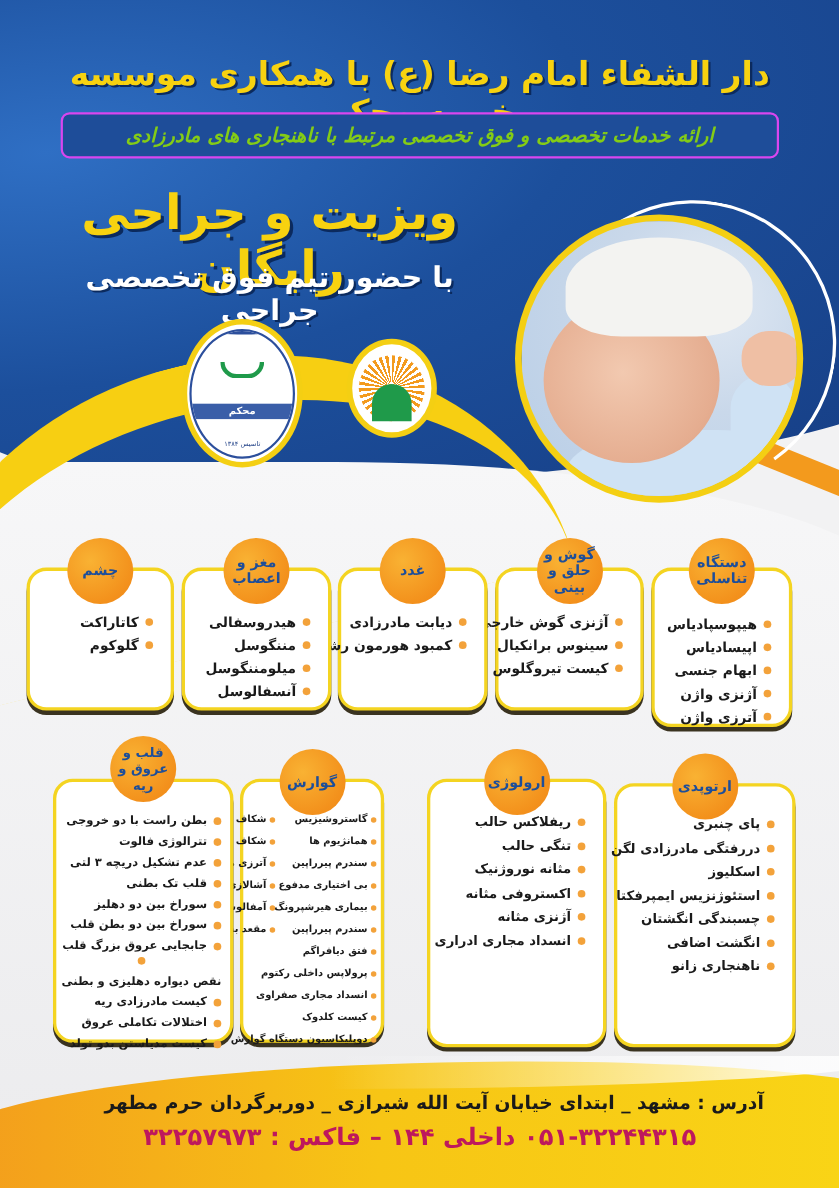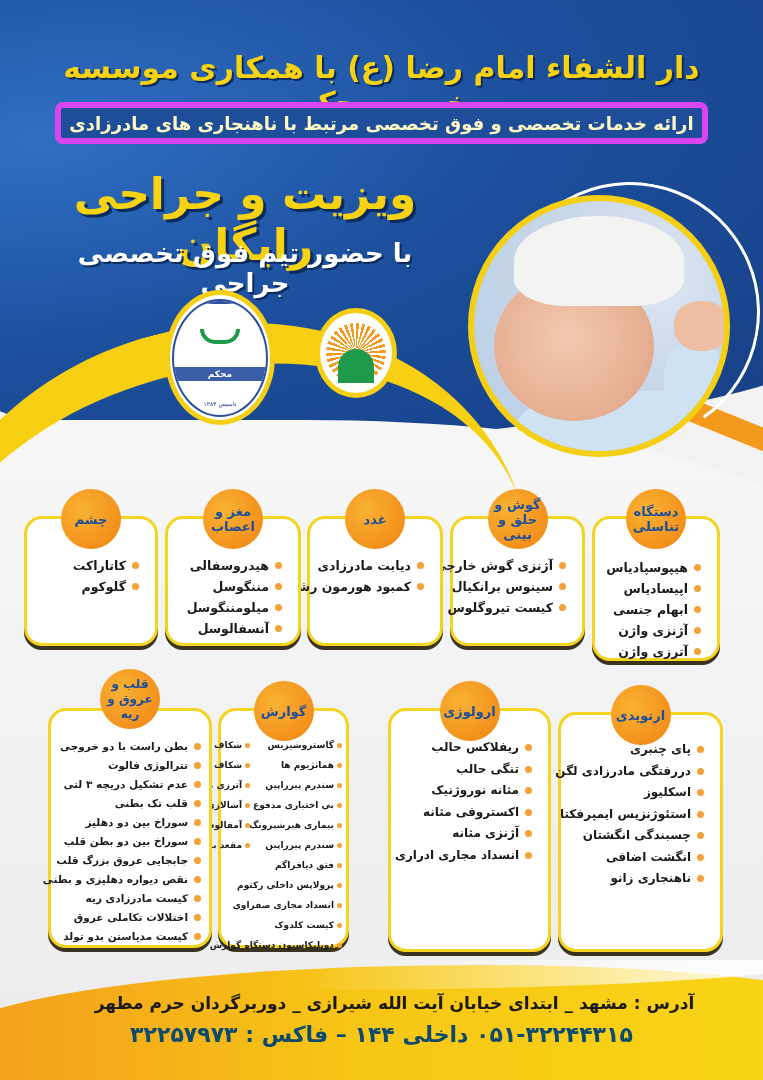--- a/index.html
+++ b/index.html
@@ -37,24 +37,24 @@
   }
 
   
   .title1 {
     position: absolute; top: 50px; left: 45px; right: 45px; text-align: center;
     color: #f7d210; font-weight: bold; font-size: 30px;
     text-shadow: 2px 2px 0 #0b2a5e;
   }
   .subtitle-box {
     position: absolute; top: 102px; left: 55px; width: 653px; height: 42px;
-    border: 6px solid #d946ef; border-radius: 8px;
+    border: 2px solid #d946ef; border-radius: 8px;
     background: #1e4d99;
-    color: #fef9c3; font-weight: bold; font-size: 18px;
-    display: flex; align-items: center; justify-content: center;
+    color: #84cc16; font-weight: bold; font-size: 18px;
+    display: flex; align-items: center; justify-content: center; font-style: italic;
   }
   .title-big {
     position: absolute; top: 168px; left: 30px; width: 430px; text-align: center;
     color: #f7d210; font-weight: bold; font-size: 44px;
     text-shadow: 3px 3px 0 #0b2a5e;
   }
   .title-team {
     position: absolute; top: 238px; left: 30px; width: 430px; text-align: center;
     color: #ffffff; font-weight: bold; font-size: 26px;
     text-shadow: 2px 2px 0 #0b2a5e;
@@ -145,21 +145,21 @@
     position: absolute; left: 300px; top: 960px; width: 520px; height: 30px;
     background: linear-gradient(90deg, rgba(255,255,255,0) 0%, #ffffff 80%);
     border-radius: 0 0 100% 0; opacity: .8;
   }
   .addr {
     position: absolute; top: 993px; left: 0; right: 0; text-align: center;
     font-weight: bold; font-size: 17px; color: #1a1a1a; padding-left: 26px;
   }
   .phone {
     position: absolute; top: 1022px; left: 0; right: 0; text-align: center;
-    font-weight: bold; font-size: 22px; color: #0c4a6e; letter-spacing: 1px;
+    font-weight: bold; font-size: 22px; color: #be185d; letter-spacing: 1px;
   }
 </style>
 </head>
 <body>
 
 <div class="poster">
   <div class="hdr-bg"></div>
   <div class="white-body"></div>
   <div class="yellow-swoosh"></div>
   <div class="orange-stripe"></div>
@@ -446,21 +446,21 @@
             <span>سوراخ بین دو دهلیز</span>
           </li>
         <li style="font-size:10.5px;line-height:19px;">
             <span class="dot"></span>
             <span>سوراخ بین دو بطن قلب</span>
           </li>
         <li style="font-size:10.5px;line-height:19px;">
             <span class="dot"></span>
             <span>جابجایی عروق بزرگ قلب</span>
           </li>
-        <li style="font-size:10.5px;line-height:19px;">
+        <li style="font-size:10.5px;line-height:19px;flex-direction:column;">
             <span class="dot"></span>
             <span>نقص دیواره دهلیزی و بطنی</span>
           </li>
         <li style="font-size:10.5px;line-height:19px;">
             <span class="dot"></span>
             <span>کیست مادرزادی ریه</span>
           </li>
         <li style="font-size:10.5px;line-height:19px;">
             <span class="dot"></span>
             <span>اختلالات تکاملی عروق</span>

